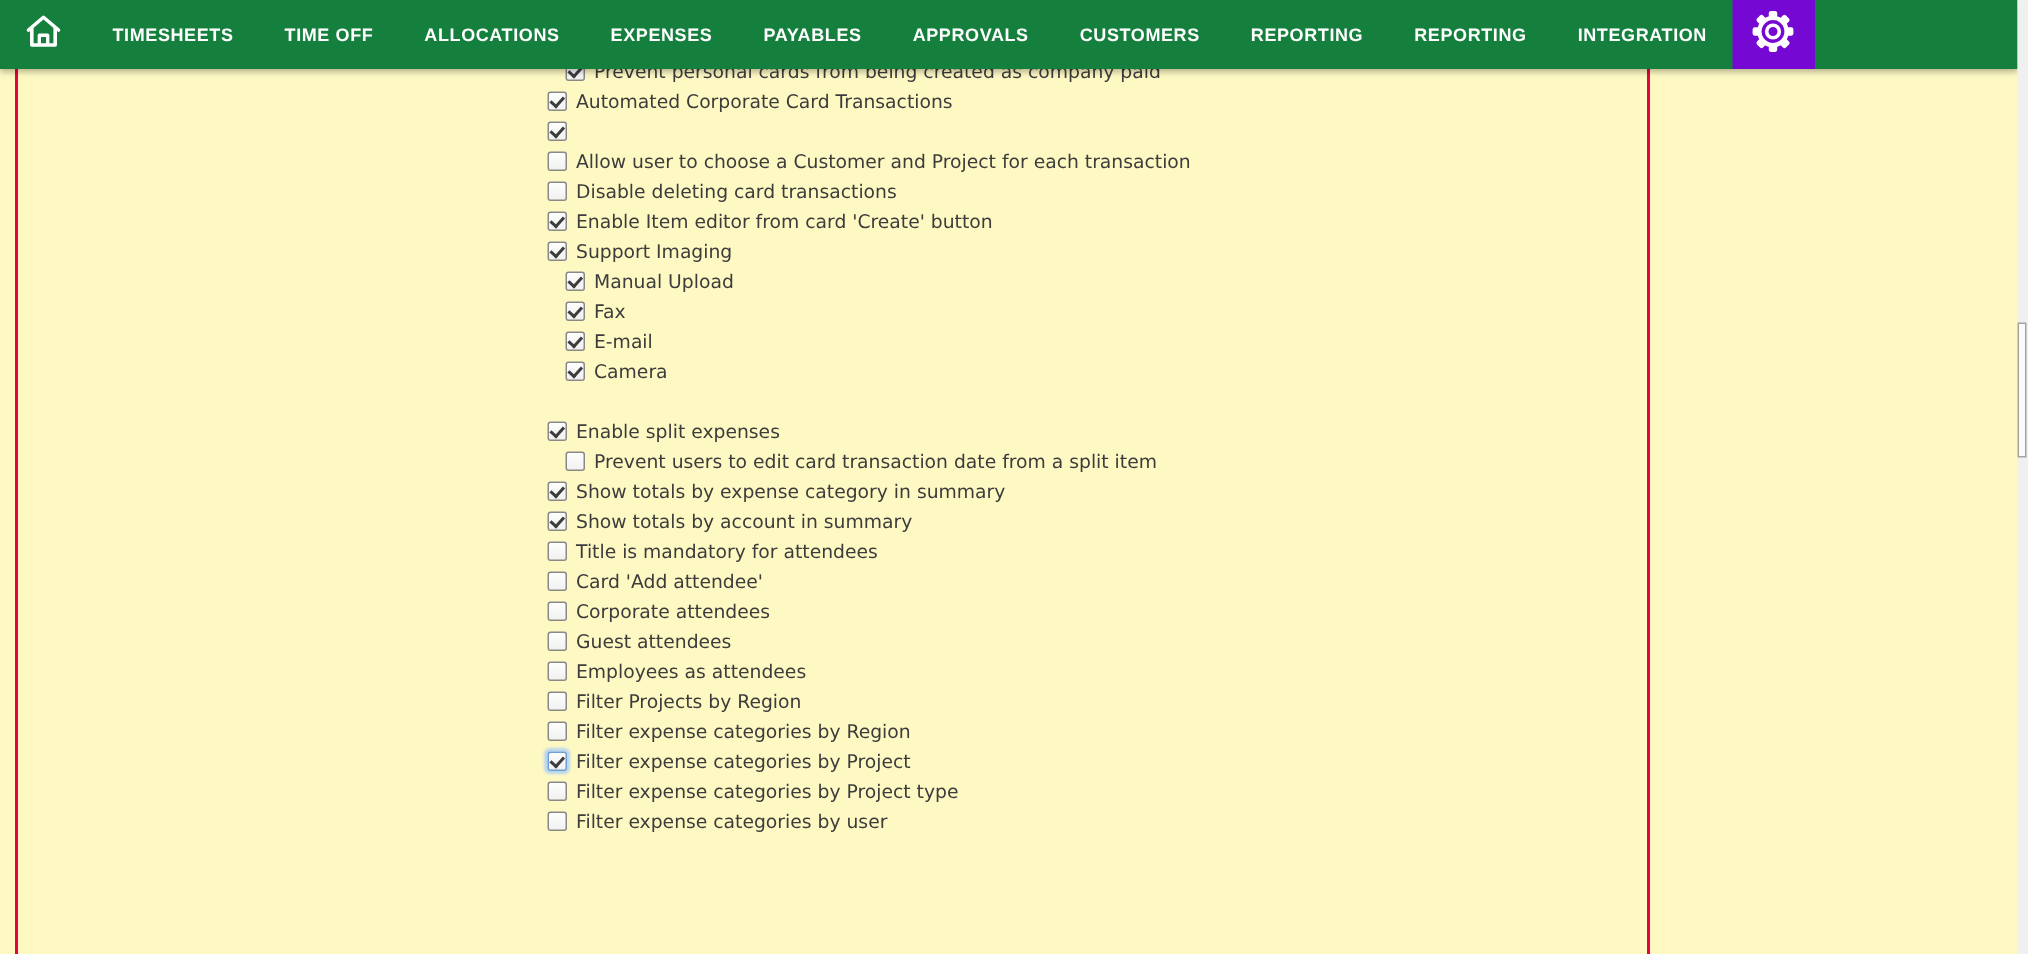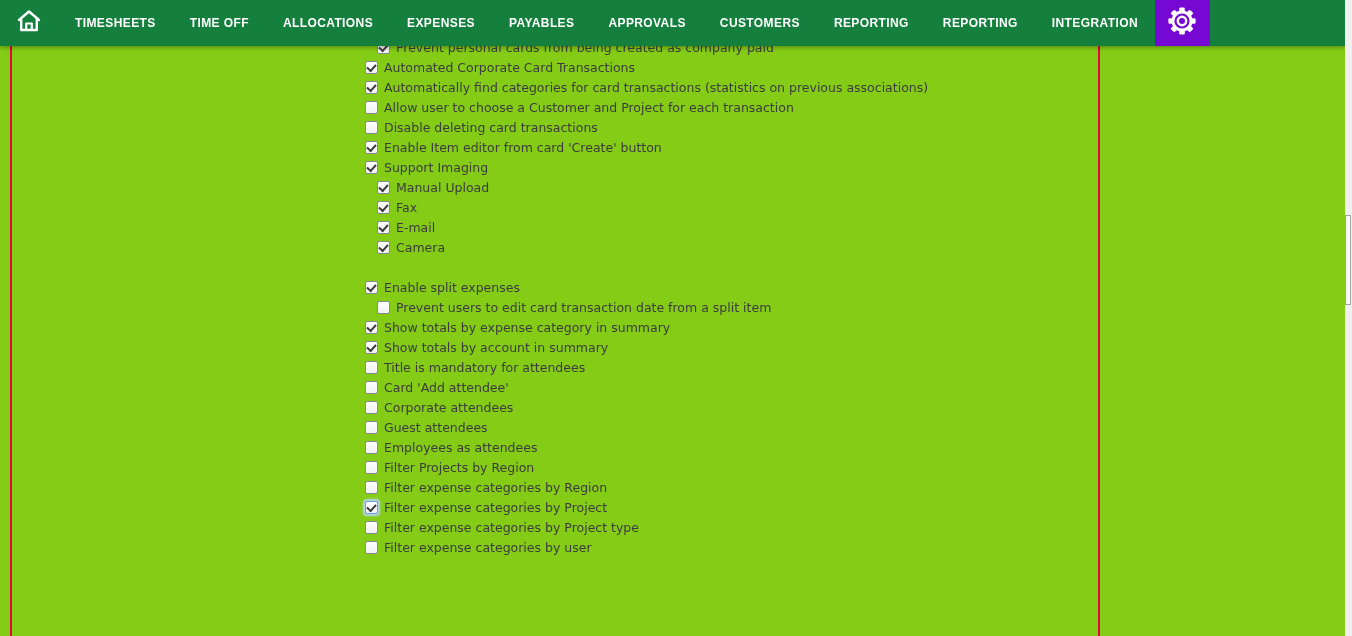--- a/index.html
+++ b/index.html
@@ -37,21 +37,21 @@
     cursor: pointer; flex: 0 0 auto;
   }
   .gear-tile {
     width: 55px; height: 46px;
     background: #7509d3;
     display: flex; align-items: center; justify-content: center;
     cursor: pointer; flex: 0 0 auto;
   }
 
   
-  .content { position: absolute; inset: 0; background: #84cc16; z-index: 1; }
+  .content { position: absolute; inset: 0; background: #fef9c3; z-index: 1; }
   .vline {
     position: absolute; top: 46px; bottom: 0;
     width: 2px; background: #e8043e; z-index: 5;
   }
   .vline-left  { left: 10px; }
   .vline-right { left: 1098px; }
 
   
   .settings-list {
     position: absolute; left: 365px; top: 37px;
@@ -112,21 +112,20 @@
       <div class="cb-row indent">
     <span class="checkbox checked"></span>
     <span class="cb-label">Prevent personal cards from being created as company paid</span>
   </div>
       <div class="cb-row">
     <span class="checkbox checked"></span>
     <span class="cb-label">Automated Corporate Card Transactions</span>
   </div>
       <div class="cb-row">
     <span class="checkbox checked"></span>
-    <span class="cb-label">Automatically find categories for card transactions (statistics on previous associations)</span>
   </div>
       <div class="cb-row">
     <span class="checkbox"></span>
     <span class="cb-label">Allow user to choose a Customer and Project for each transaction</span>
   </div>
       <div class="cb-row">
     <span class="checkbox"></span>
     <span class="cb-label">Disable deleting card transactions</span>
   </div>
       <div class="cb-row">

